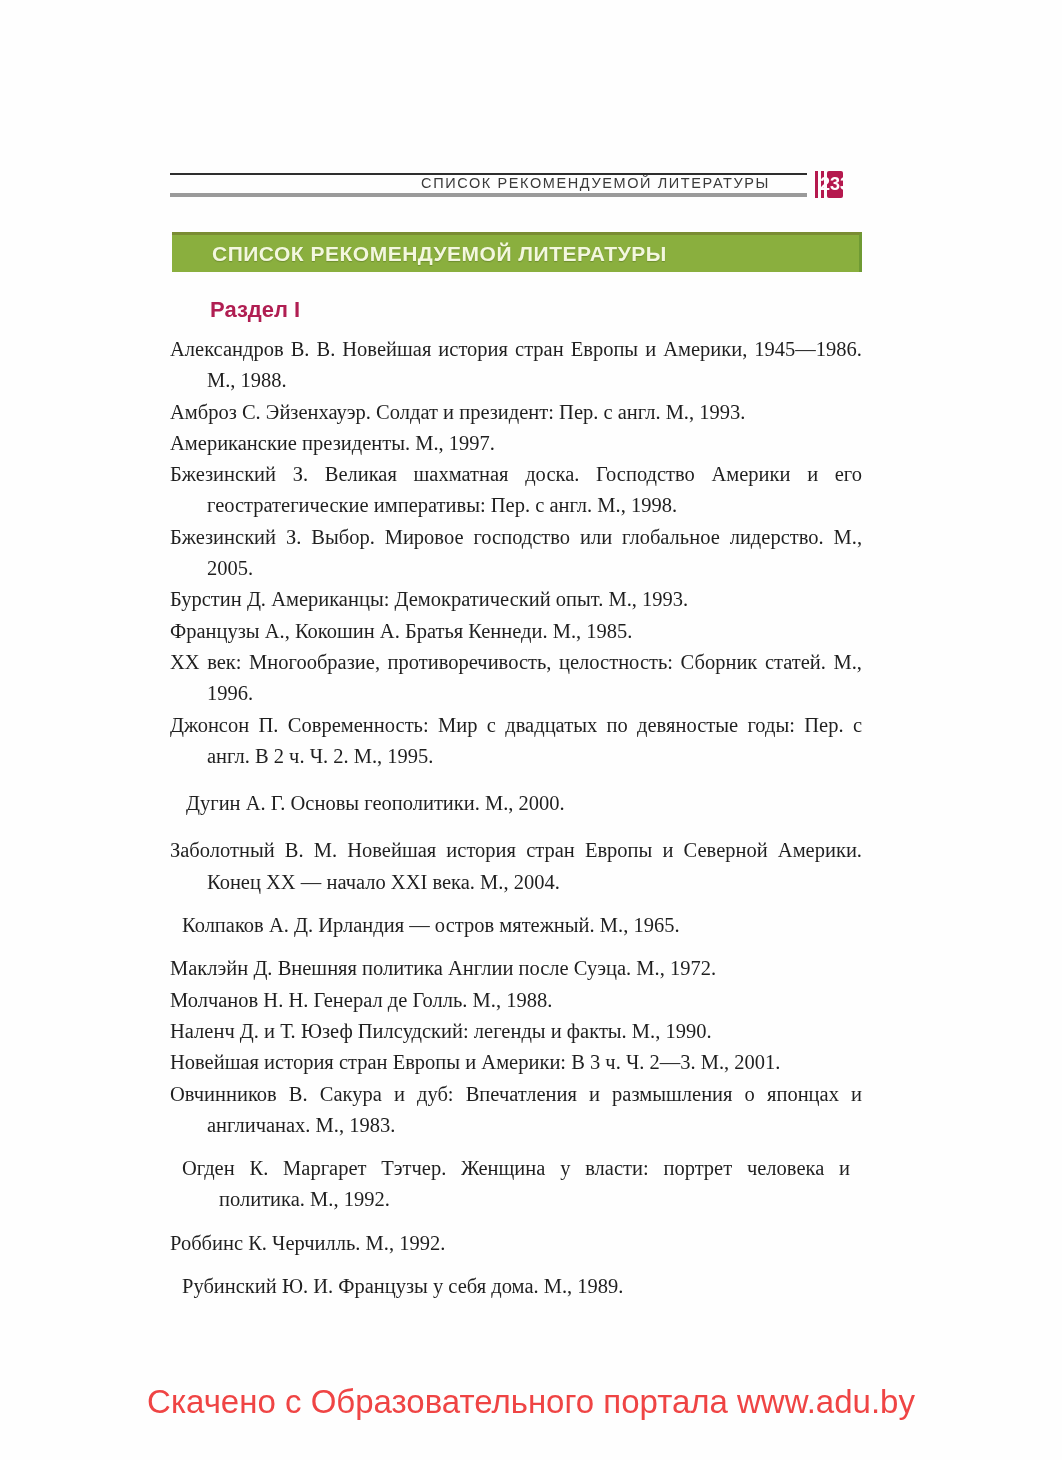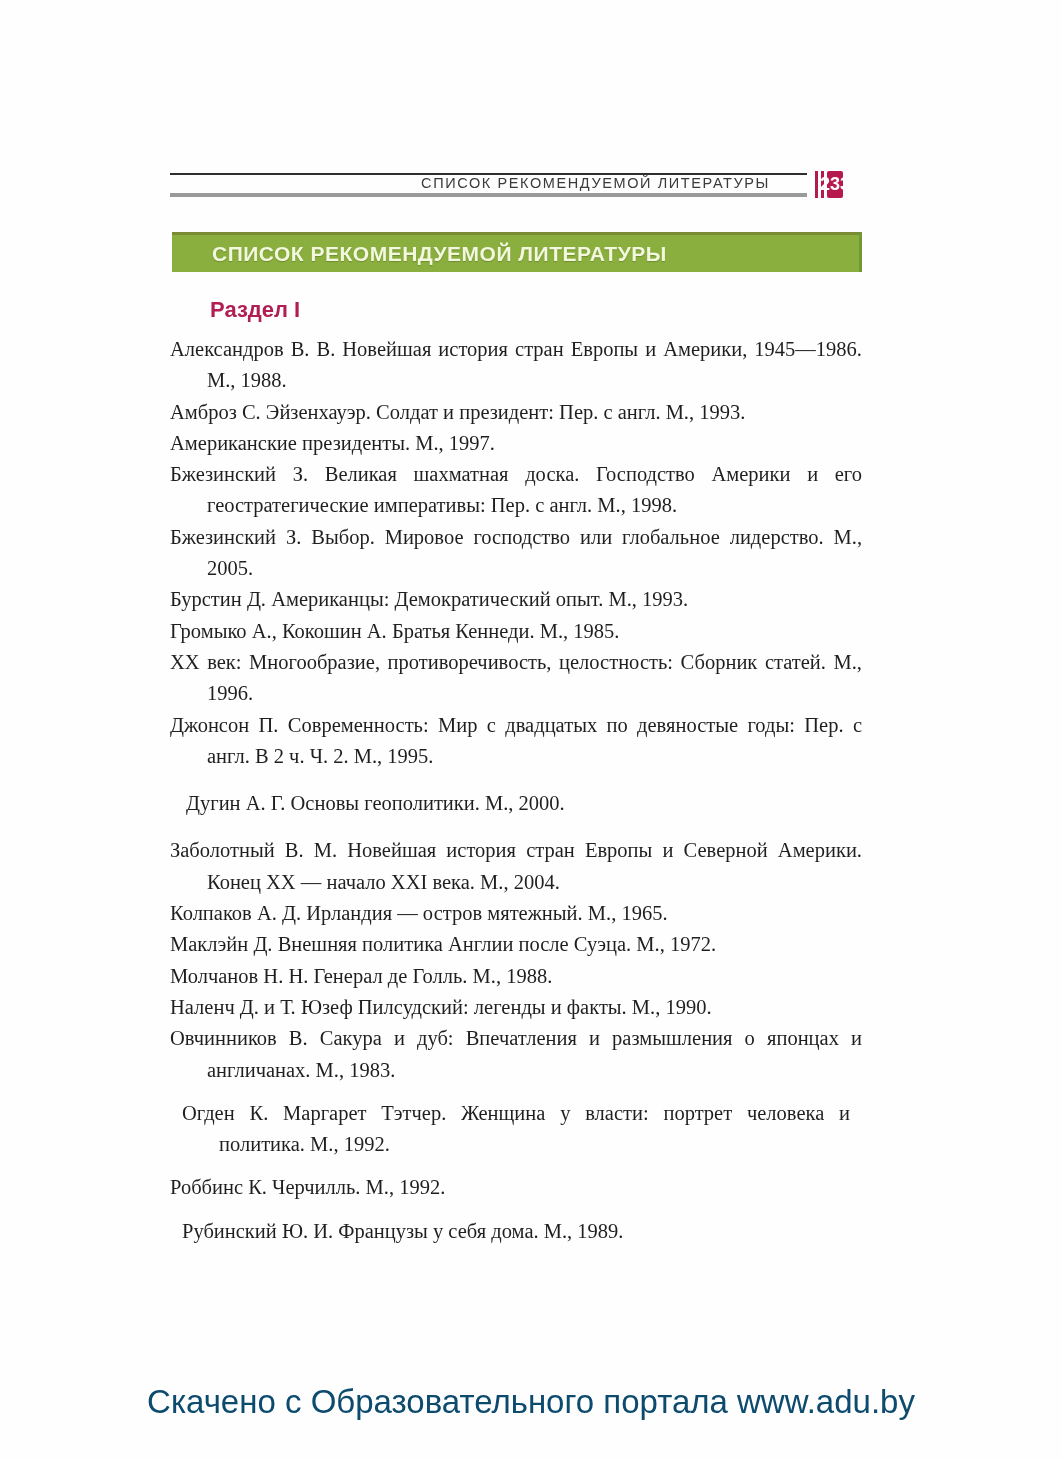--- a/index.html
+++ b/index.html
@@ -110,45 +110,46 @@
     <p class="entry" style="margin:0"><span class="author">Амброз С. </span><span class="rest">Эйзенхауэр. Солдат и президент: Пер. с англ. М., 1993.</span></p>
 
     <p class="entry" style="margin:0"><span class="author"></span><span class="rest">Американские президенты. М., 1997.</span></p>
 
     <p class="entry" style="margin:0"><span class="author">Бжезинский З. </span><span class="rest">Великая шахматная доска. Господство Америки и его геостратегические императивы: Пер. с англ. М., 1998.</span></p>
 
     <p class="entry" style="margin:0"><span class="author">Бжезинский З. </span><span class="rest">Выбор. Мировое господство или глобальное лидерство. М., 2005.</span></p>
 
     <p class="entry" style="margin:0"><span class="author">Бурстин Д. </span><span class="rest">Американцы: Демократический опыт. М., 1993.</span></p>
 
-    <p class="entry" style="margin:0"><span class="author">Громыко А., Кокошин А. </span><span class="rest">Братья Кеннеди. М., 1985.</span></p>
+    <p class="entry" style="margin:0"><span class="author">Французы А., Кокошин А. </span><span class="rest">Братья Кеннеди. М., 1985.</span></p>
 
     <p class="entry" style="margin:0"><span class="author"></span><span class="rest">XX век: Многообразие, противоречивость, целостность: Сборник статей. М., 1996.</span></p>
 
     <p class="entry" style="margin:0"><span class="author">Джонсон П. </span><span class="rest">Современность: Мир с двадцатых по девяностые годы: Пер. с англ. В 2 ч. Ч. 2. М., 1995.</span></p>
 
     <p class="entry" style="margin:16px"><span class="author">Дугин А. Г. </span><span class="rest">Основы геополитики. М., 2000.</span></p>
 
     <p class="entry" style="margin:0"><span class="author">Заболотный В. М. </span><span class="rest">Новейшая история стран Европы и Северной Америки. Конец XX — начало XXI века. М., 2004.</span></p>
 
 
-    <p class="entry" style="margin:0"><span class="author">Колпаков А. Д. </span><span class="rest">Ирландия — остров мятежный. М., 1965.</span></p>
+    <p class="entry" style="margin:12px"><span class="author">Колпаков А. Д. </span><span class="rest">Ирландия — остров мятежный. М., 1965.</span></p>
 
     <p class="entry" style="margin:0"><span class="author">Маклэйн Д. </span><span class="rest">Внешняя политика Англии после Суэца. М., 1972.</span></p>
 
     <p class="entry" style="margin:0"><span class="author">Молчанов Н. Н. </span><span class="rest">Генерал де Голль. М., 1988.</span></p>
 
     <p class="entry" style="margin:0"><span class="author">Наленч Д. и Т. </span><span class="rest">Юзеф Пилсудский: легенды и факты. М., 1990.</span></p>
 
+    <p class="entry" style="margin:0"><span class="author"></span><span class="rest">Новейшая история стран Европы и Америки: В 3 ч. Ч. 2—3. М., 2001.</span></p>
 
     <p class="entry" style="margin:0"><span class="author">Овчинников В. </span><span class="rest">Сакура и дуб: Впечатления и размышления о японцах и англичанах. М., 1983.</span></p>
 
     <p class="entry" style="margin:12px"><span class="author">Огден К. </span><span class="rest">Маргарет Тэтчер. Женщина у власти: портрет человека и политика. М., 1992.</span></p>
 
 
     <p class="entry" style="margin:0"><span class="author">Роббинс К. </span><span class="rest">Черчилль. М., 1992.</span></p>
 
     <p class="entry" style="margin:12px"><span class="author">Рубинский Ю. И. </span><span class="rest">Французы у себя дома. М., 1989.</span></p>
   </div>
 
-  <div class="footer" style="color: #0c4a6e;">Скачено с Образовательного портала www.adu.by</div>
+  <div class="footer" style="color: #ef4444;">Скачено с Образовательного портала www.adu.by</div>
 
 </div>
 
 </body></html>

